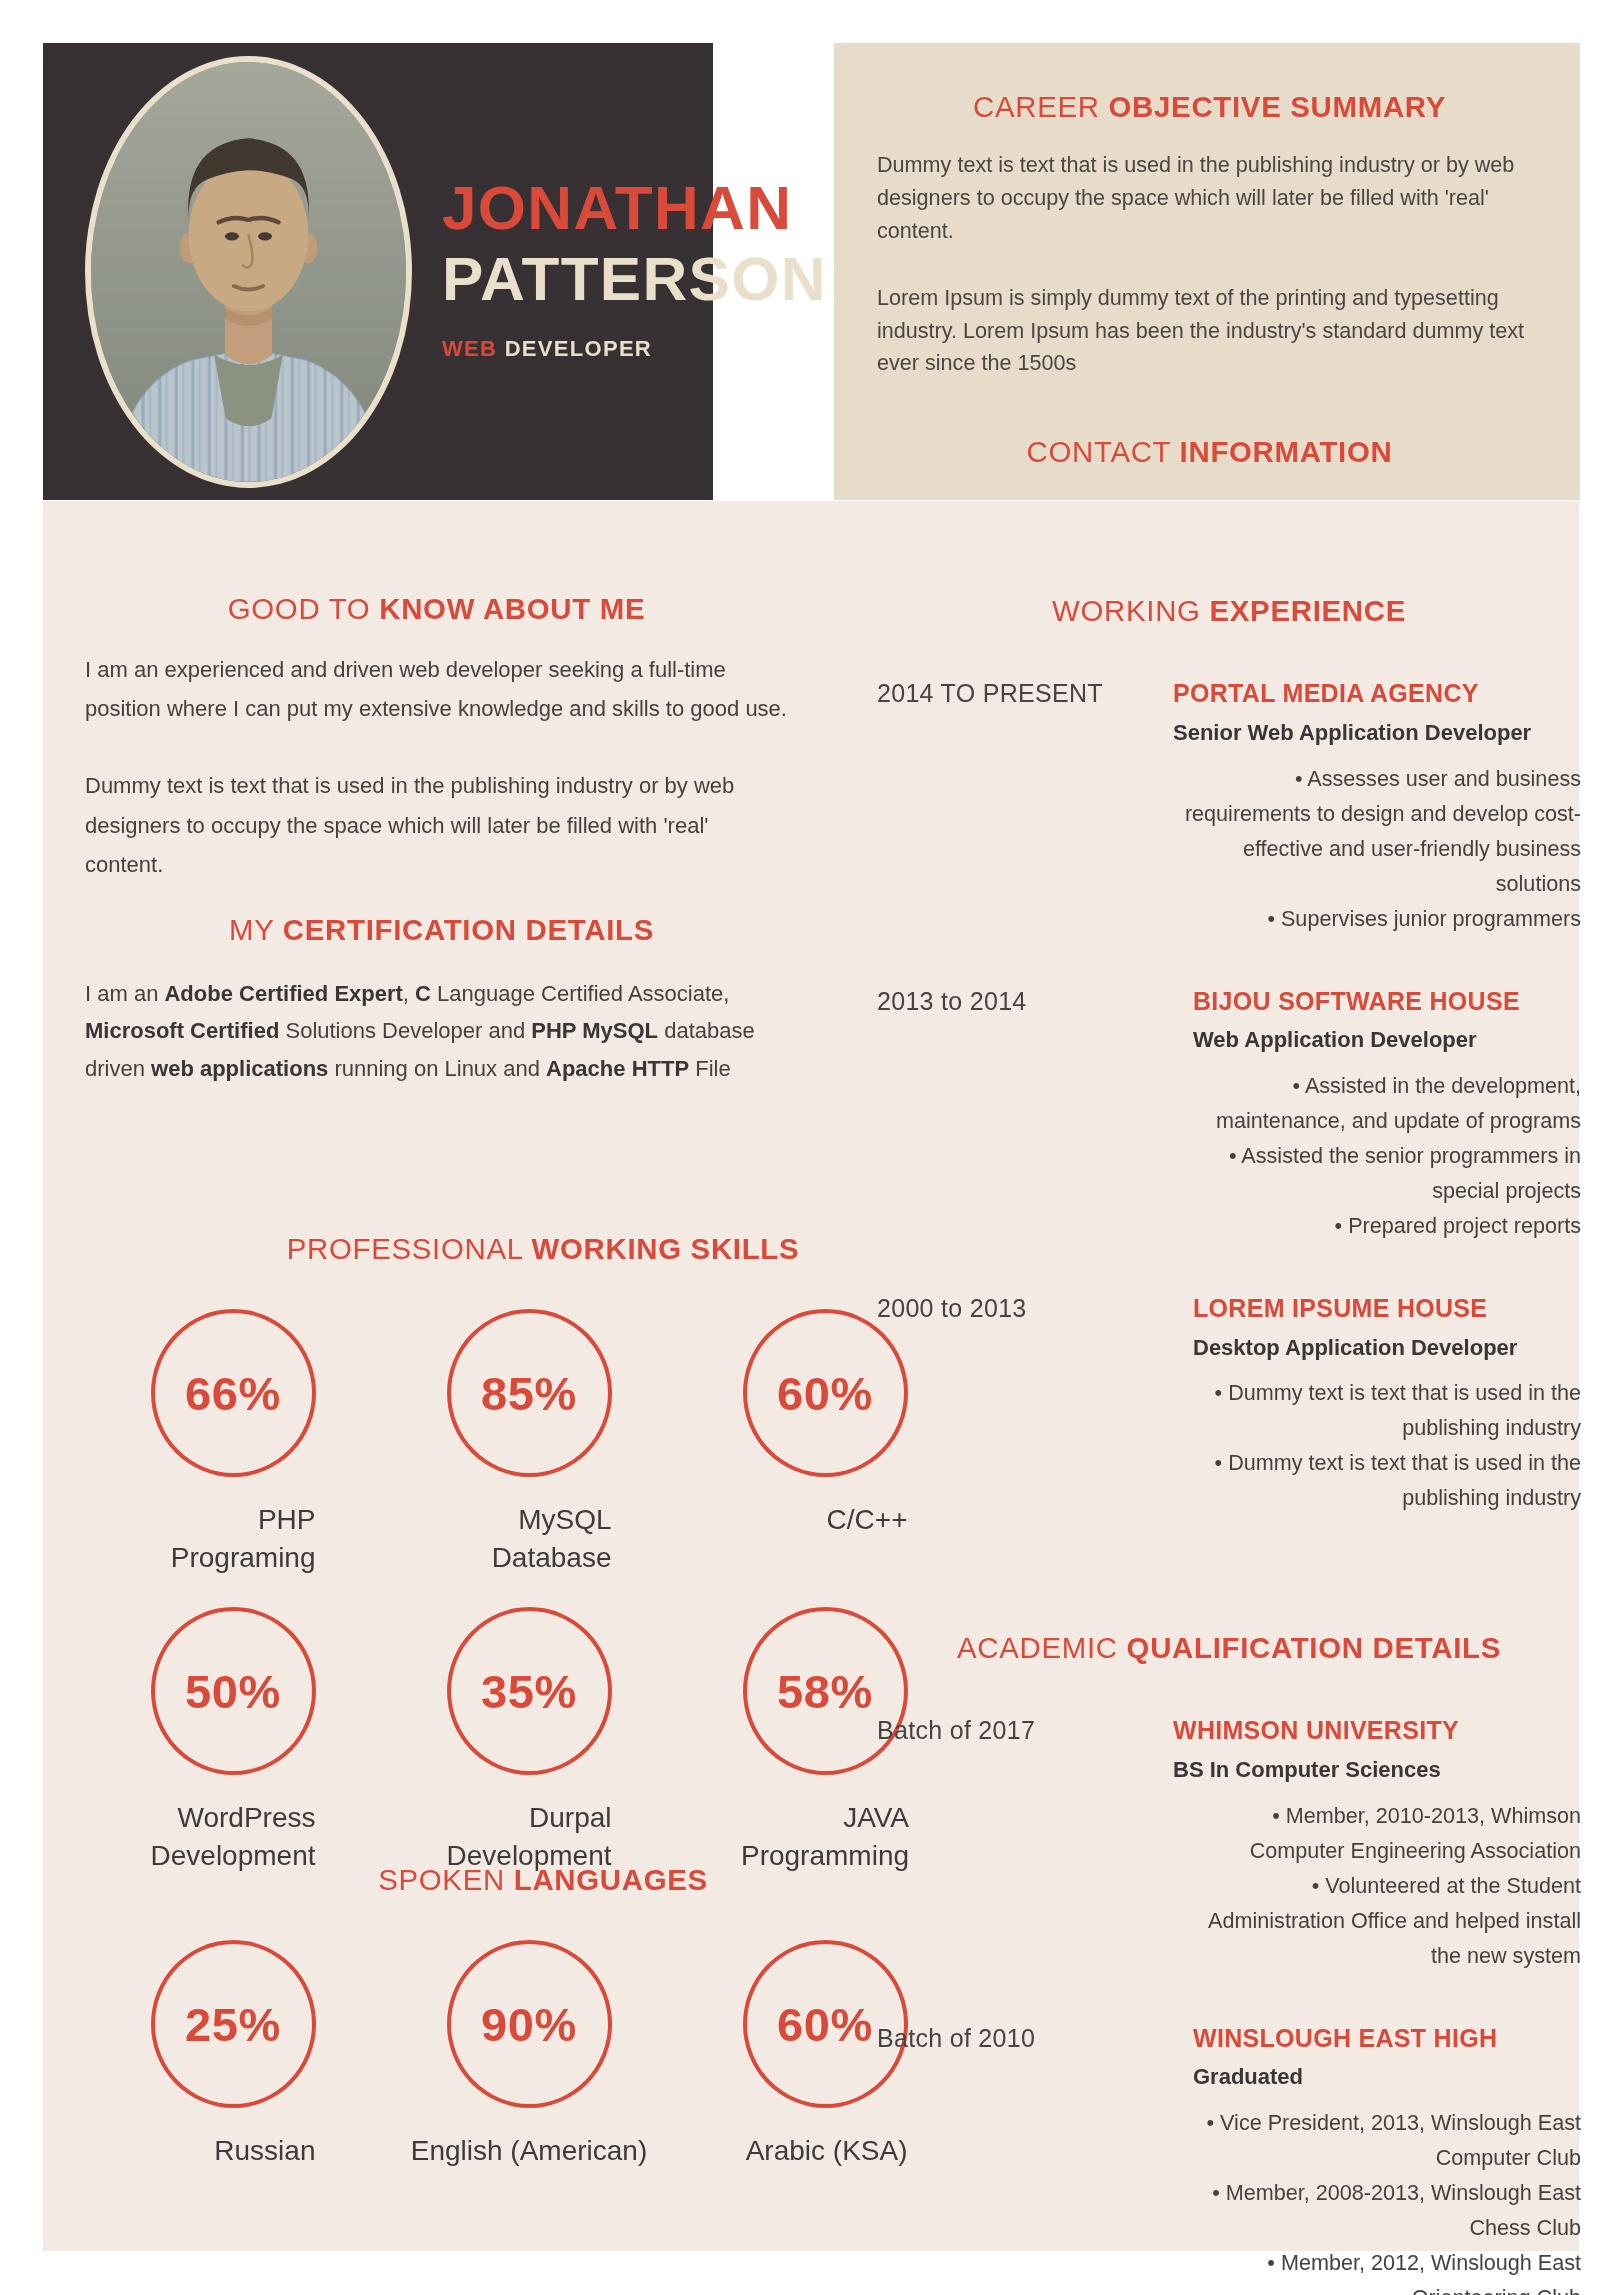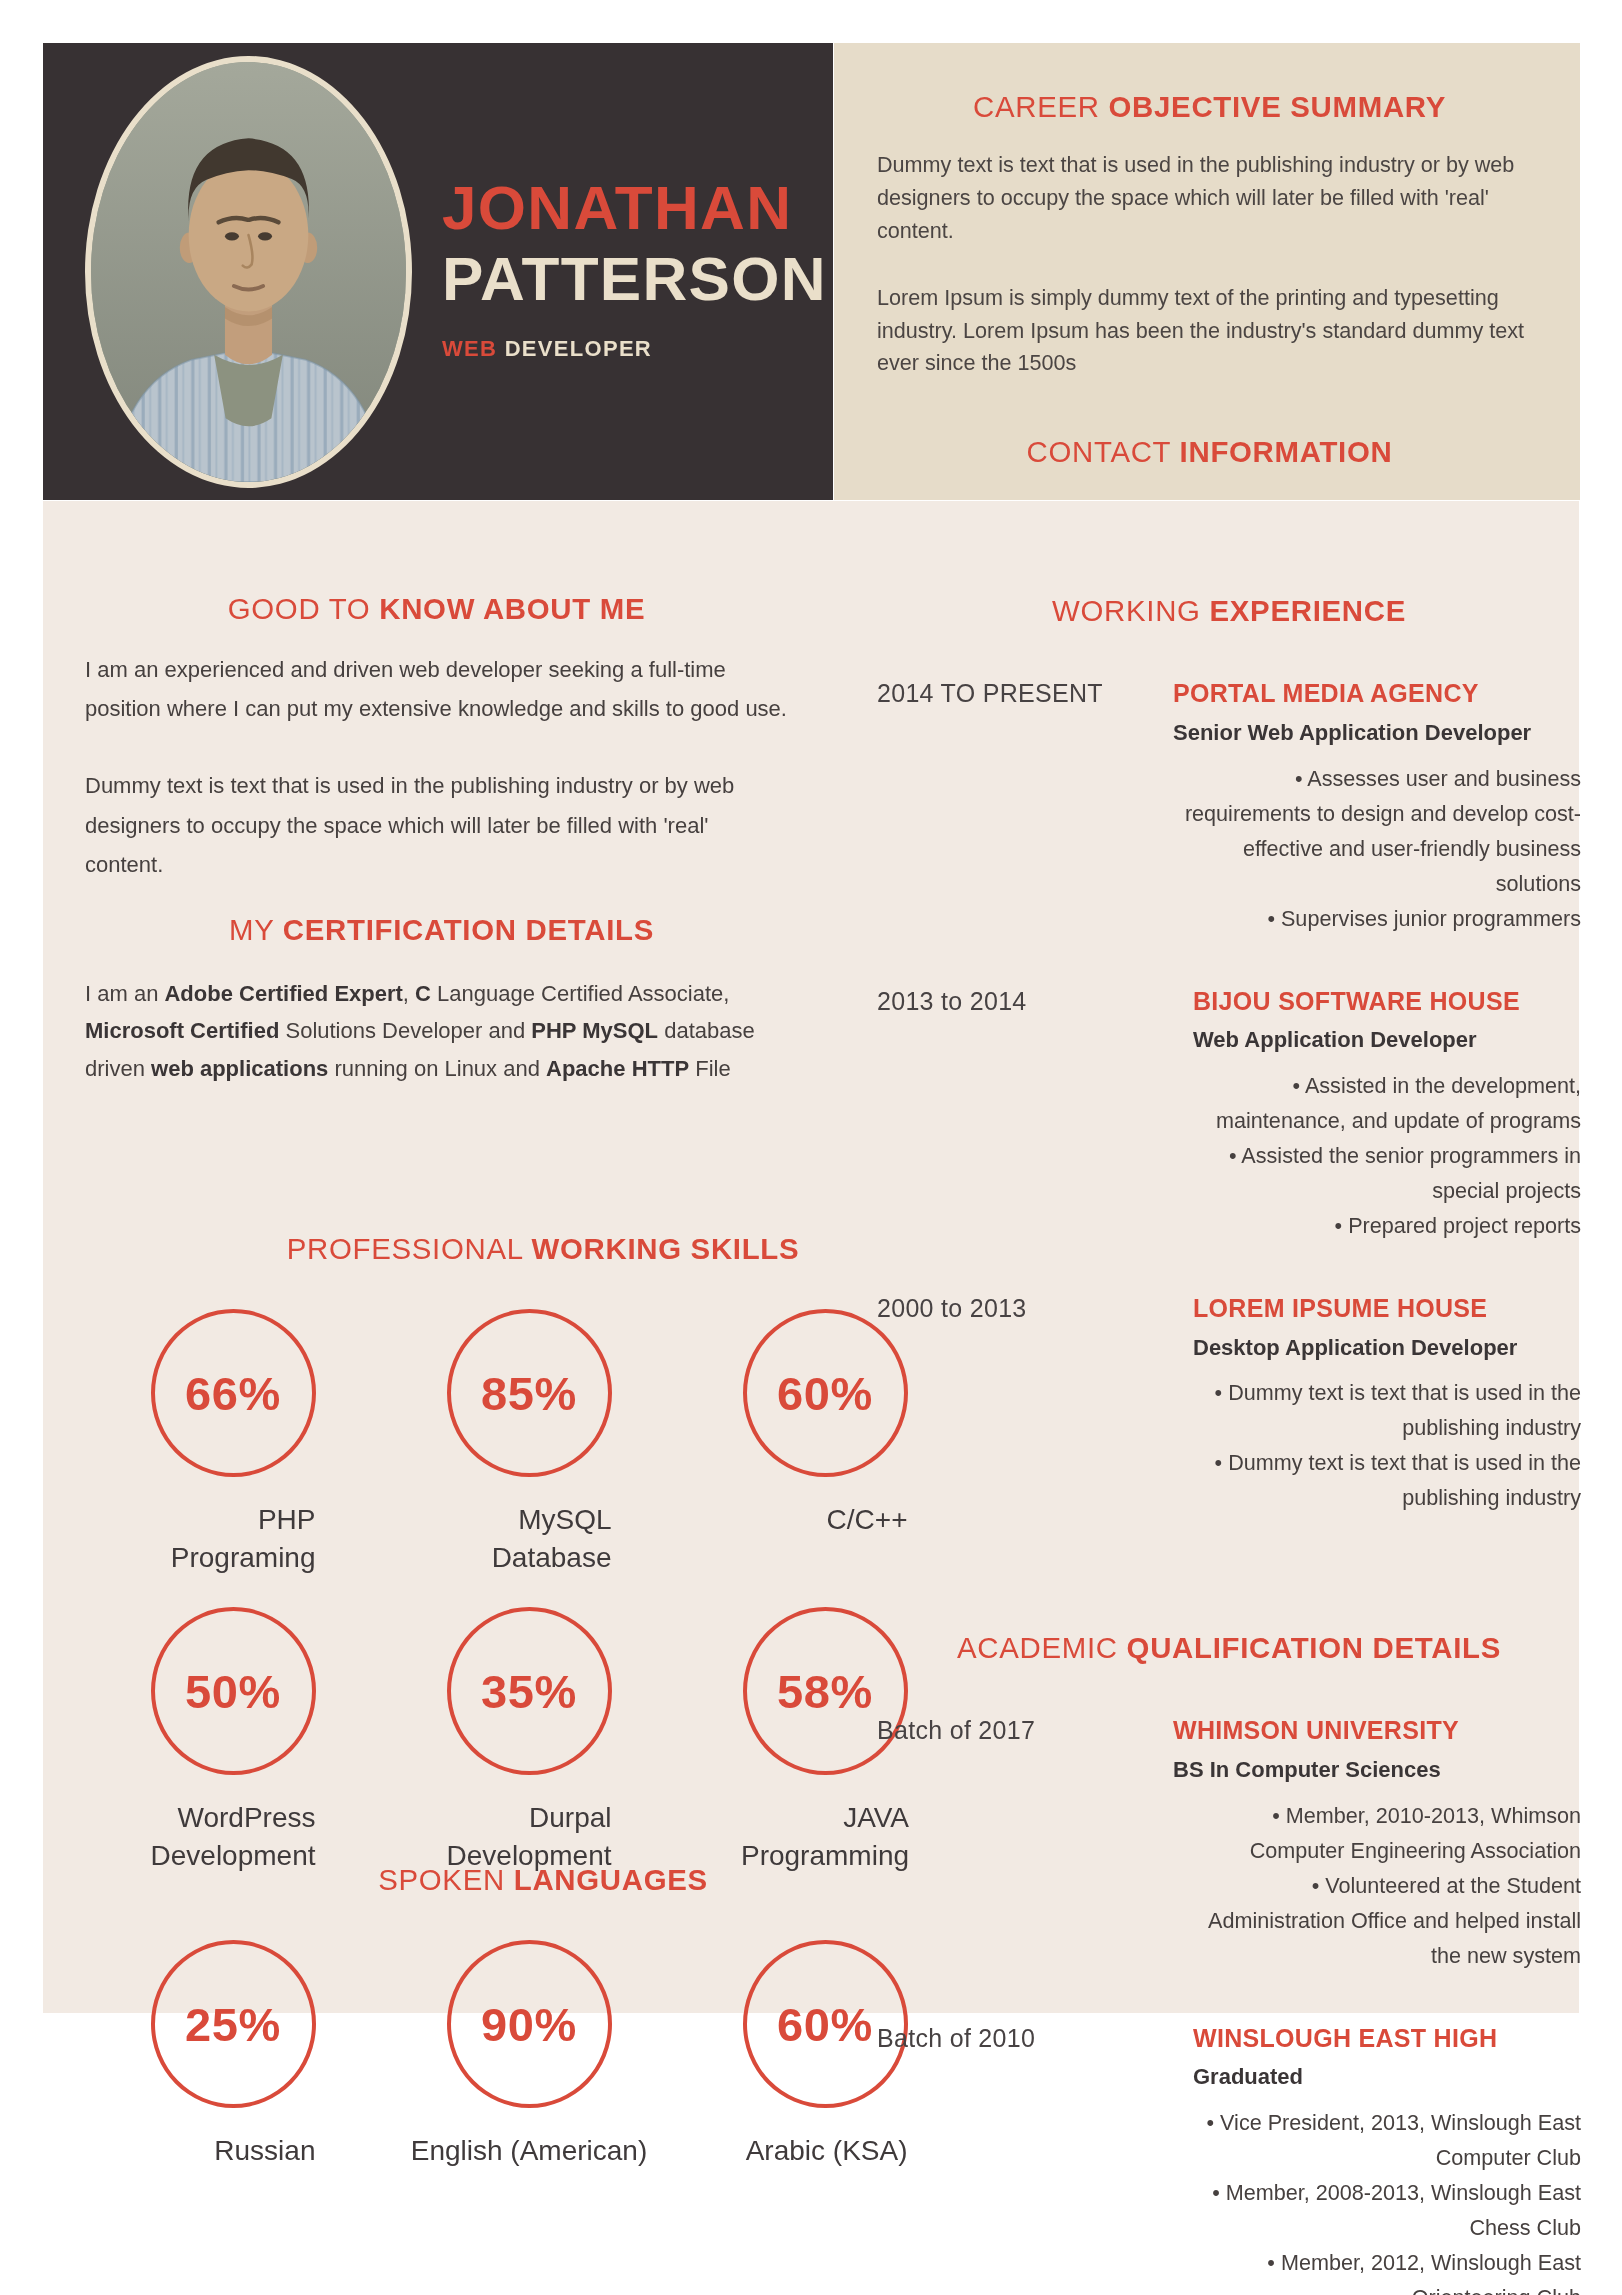--- a/index.html
+++ b/index.html
@@ -10,21 +10,21 @@
     --ink:#46403f;
     --ink-strong:#3a3536;
     --name-cream:#eadfca;
   }
   *{box-sizing:border-box;}
   html,body{margin:0;padding:0;background:#fff;}
   body{font-family:"Liberation Sans","DejaVu Sans",sans-serif;color:var(--ink);}
   .page{position:relative;width:1623px;height:2295px;background:#ffffff;overflow:hidden;}
 
   
-  .hdr-dark{position:absolute;left:43px;top:43px;width:790px;height:457px;background:var(--dark);}
+  .hdr-dark{position:absolute;left:43px;top:43px;width:670px;height:457px;background:var(--dark);}
   .hdr-beige{position:absolute;left:834px;top:43px;width:746px;height:457px;background:var(--beige);padding:46px 38px 0 43px;}
 
   .photo-ring{position:absolute;left:42px;top:13px;width:327px;height:432px;border:6.5px solid #e9dfca;border-radius:50%;overflow:hidden;background:#949a8d;}
   .photo-ring svg{display:block;width:100%;height:100%;}
 
   .name-block{position:absolute;left:399px;top:130px;width:393px;}
   .name-line{font-size:62px;font-weight:700;letter-spacing:1.3px;line-height:1.14;white-space:nowrap;}
   .name-first{color:var(--accent);}
   .name-last{color:var(--name-cream);}
   .role{margin-top:22px;font-size:22px;font-weight:700;letter-spacing:1.3px;white-space:nowrap;}
@@ -41,21 +41,21 @@
   .summary-paras{margin-top:25px;}
   .contact-heading{margin-top:54px;}
   .contact-row{display:flex;align-items:center;margin-top:30px;}
   .contact-item{display:flex;align-items:center;}
   .contact-item + .contact-item{margin-left:34px;}
   .badge{flex:0 0 auto;width:35px;height:38px;border-radius:50%;background:var(--accent);display:flex;align-items:center;justify-content:center;}
   .badge svg{width:21px;height:21px;}
   .contact-text{margin-left:13px;font-size:19.6px;line-height:1.38;color:#474140;}
 
   
-  .bodyarea{position:absolute;left:43px;top:501px;width:1536px;height:1512px;background:var(--cream);}
+  .bodyarea{position:absolute;left:43px;top:501px;width:1536px;height:1750px;background:var(--cream);}
   .abs{position:absolute;}
 
   .sec-about{left:42px;top:90px;width:703px;}
   .flow-paras p{font-size:22px;line-height:1.8;color:var(--ink);margin:0;}
   .flow-paras p + p{margin-top:37px;}
   .sec-about .flow-paras{margin-top:23.6px;}
 
   .sec-cert{left:42px;top:411px;width:713px;}
   .rich-para{margin-top:27.5px;font-size:22px;line-height:1.7;color:var(--ink);}
   .rich-para .b{font-weight:700;color:var(--ink-strong);}

